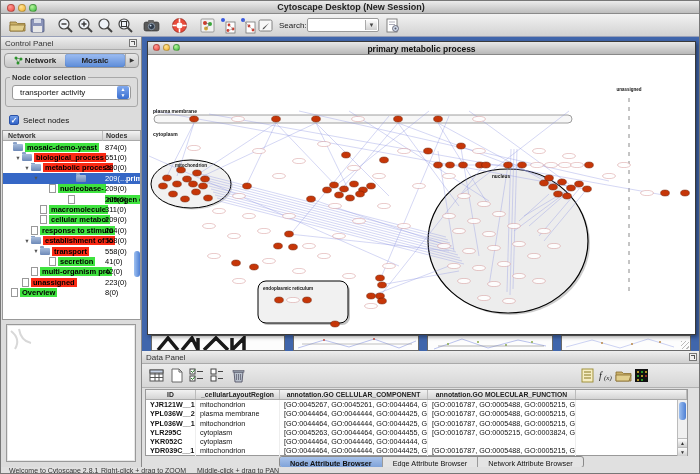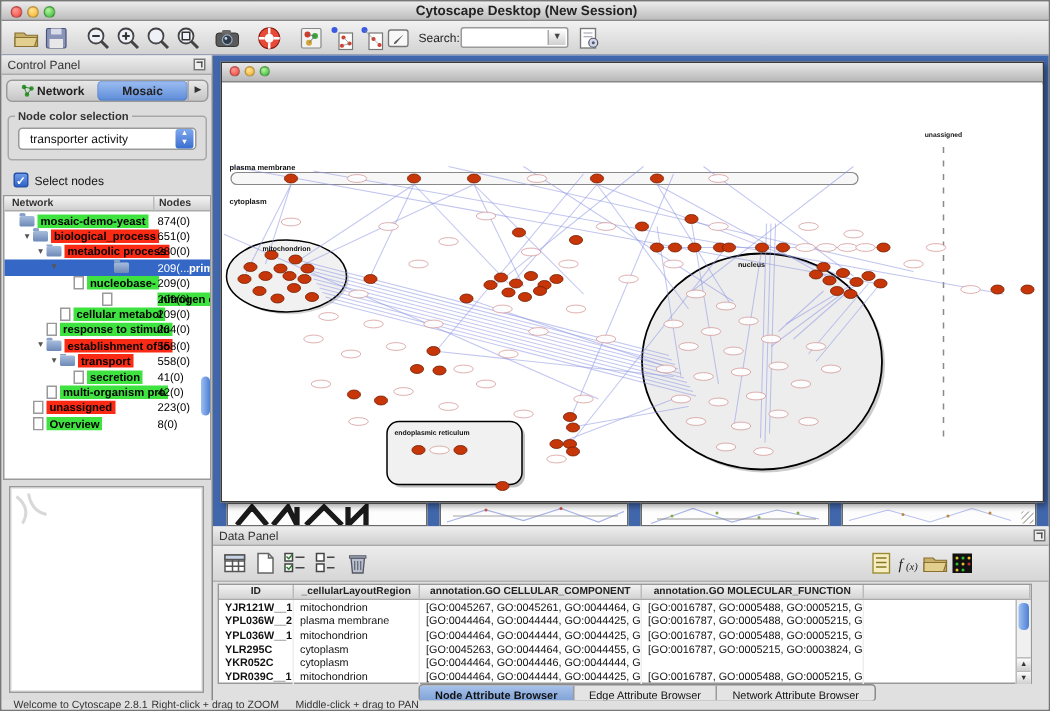--- a/index.html
+++ b/index.html
@@ -294,20 +294,26 @@
           </div>
           <div class="trow" style="padding-left: 29px; gap: 28px;">
             <span class="exp"></span>
             <span class="page"></span>
             <span class="tlabel hl-g">nitrogen compo</span>
             <span class="tnodes">209(0)</span>
           </div>
           <div class="trow" style="padding-left: 29px;">
             <span class="exp"></span>
             <span class="page"></span>
+            <span class="tlabel hl-g">macromolecule</span>
+            <span class="tnodes">311(0)</span>
+          </div>
+          <div class="trow" style="padding-left: 29px;">
+            <span class="exp"></span>
+            <span class="page"></span>
             <span class="tlabel hl-g">cellular metabol</span>
             <span class="tnodes">209(0)</span>
           </div>
           <div class="trow" style="padding-left: 20px;">
             <span class="exp"></span>
             <span class="page"></span>
             <span class="tlabel hl-g">response to stimulu</span>
             <span class="tnodes">264(0)</span>
           </div>
           <div class="trow" style="padding-left: 20px;">
@@ -333,21 +339,21 @@
             <span class="page"></span>
             <span class="tlabel hl-g">multi-organism pro</span>
             <span class="tnodes">42(0)</span>
           </div>
           <div class="trow" style="padding-left: 11px;">
             <span class="exp"></span>
             <span class="page"></span>
             <span class="tlabel hl-r">unassigned</span>
             <span class="tnodes">223(0)</span>
           </div>
-          <div class="trow" style="padding-left: 11px;">
+          <div class="trow" style="">
             <span class="exp"></span>
             <span class="page"></span>
             <span class="tlabel hl-g">Overview</span>
             <span class="tnodes">8(0)</span>
           </div>
         </div>
       <div id="tree-scroll"></div>
     </div>
 
     <div id="birdseye">
@@ -390,20 +396,21 @@
           <circle cx="98" cy="6" r="1" fill="#b84"></circle>
         </svg>
       <span class="grip"></span>
     </div>
 
     <div id="netwin">
       <div class="wtitle">
         <span class="tl r" style="left:5px; top:2px; width:7px; height:7px;"></span>
         <span class="tl y" style="left:15px; top:2px; width:7px; height:7px;"></span>
         <span class="tl g" style="left:25px; top:2px; width:7px; height:7px;"></span>
+        <span class="title">primary metabolic process</span>
       </div>
       <div id="canvas">
         <svg id="gsvg" width="546" height="278" viewBox="0 0 546 278">
             <rect x="5" y="59" width="418" height="8" rx="4" fill="#f7f7f7" stroke="#888" stroke-width="0.8"></rect>
             <ellipse cx="43.5" cy="129.5" rx="40" ry="24" fill="#aaa" opacity="0.5"></ellipse>
             <ellipse cx="42" cy="128" rx="40" ry="24" fill="#f1f1f1" stroke="#000" stroke-width="1"></ellipse>
             <ellipse cx="361" cy="187" rx="80" ry="72" fill="#999" opacity="0.5"></ellipse>
             <ellipse cx="359" cy="185" rx="80" ry="72" fill="#ededed" stroke="#000" stroke-width="1.2"></ellipse>
             <rect x="111" y="227" width="90" height="42" rx="8" fill="#999" opacity="0.6"></rect>
             <rect x="109" y="225" width="90" height="42" rx="8" fill="#f1f1f1" stroke="#000" stroke-width="1"></rect>

